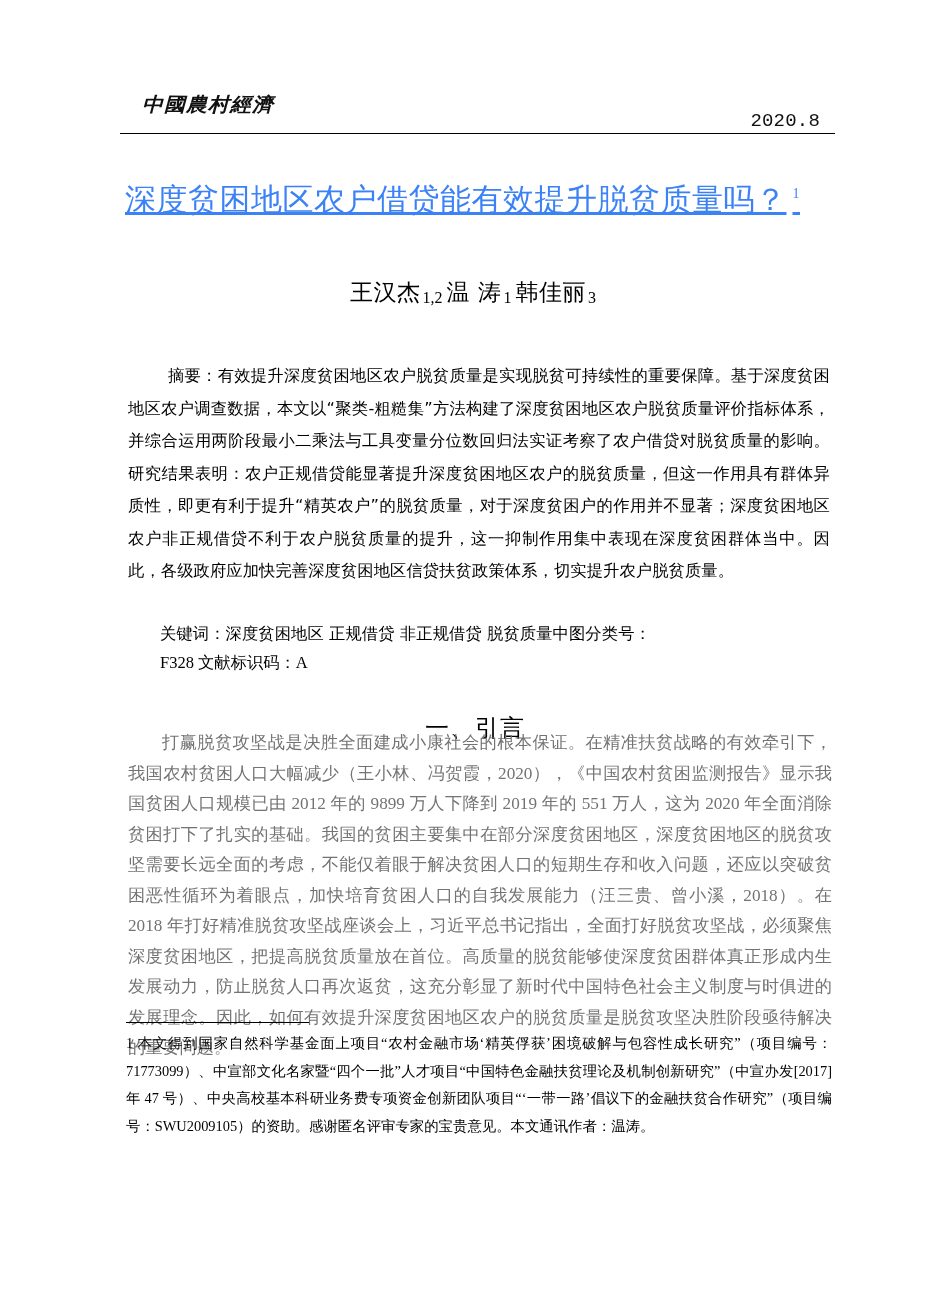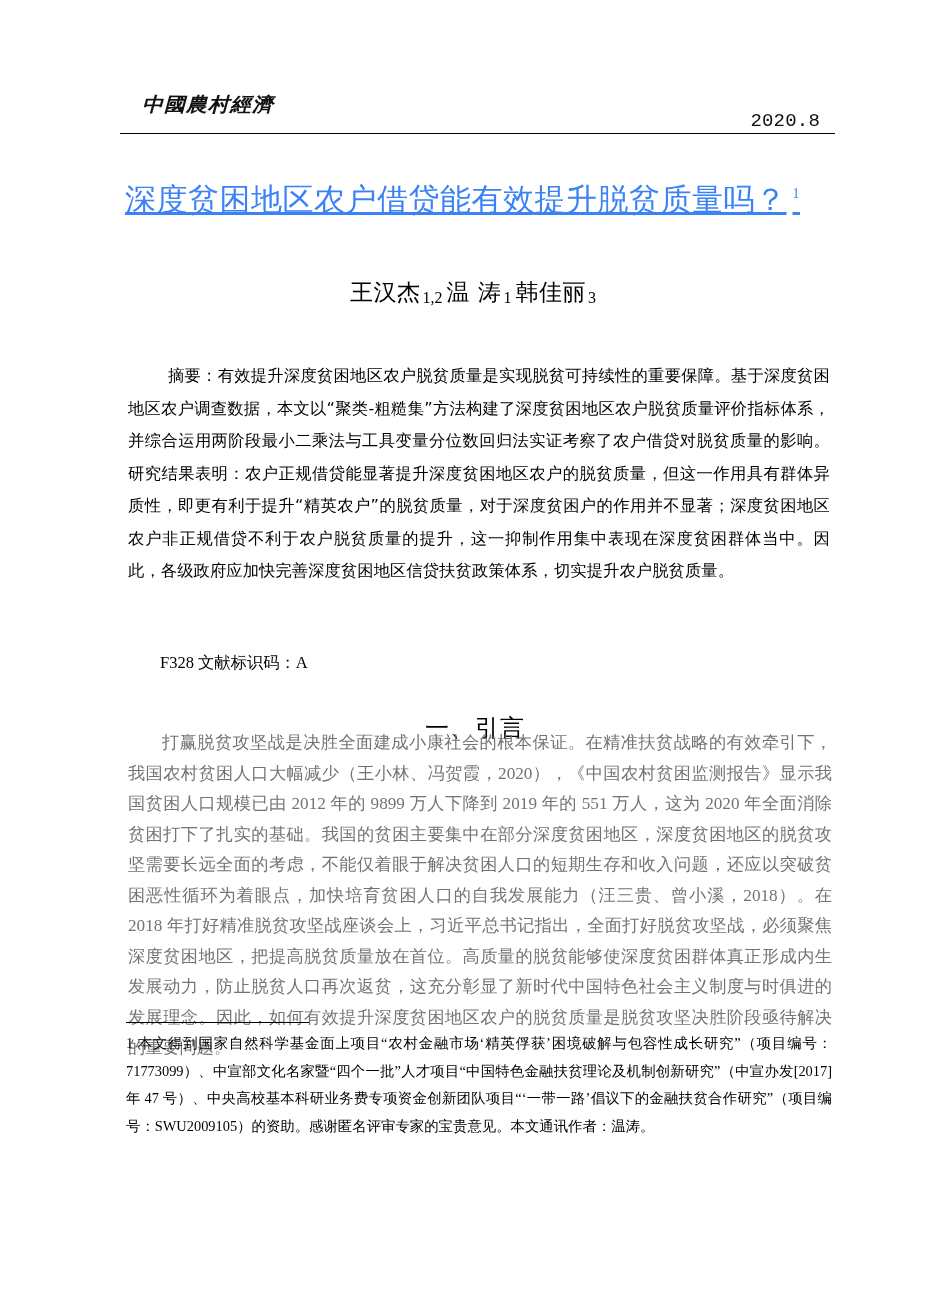--- a/index.html
+++ b/index.html
@@ -219,20 +219,21 @@
     <div class="issue">2020.8</div>
     <div class="runhead-rule"></div>
   </div>
 
   <h1 class="title"><span>深度贫困地区农户借贷能有效提升脱贫质量吗？</span><sup>1</sup></h1>
 
   <div class="authors"><span>王汉杰</span><span class="aff">1,2</span><span>温 涛</span><span class="aff">1</span><span>韩佳丽</span><span class="aff">3</span></div>
 
   <div class="abstract"><span class="indent">摘要：</span><span>有效提升深度贫困地区农户脱贫质量是实现脱贫可持续性的重要保障。基于深度贫困地区农户调查数据，本文以“聚类-粗糙集”方法构建了深度贫困地区农户脱贫质量评价指标体系，并综合运用两阶段最小二乘法与工具变量分位数回归法实证考察了农户借贷对脱贫质量的影响。研究结果表明：农户正规借贷能显著提升深度贫困地区农户的脱贫质量，但这一作用具有群体异质性，即更有利于提升“精英农户”的脱贫质量，对于深度贫困户的作用并不显著；深度贫困地区农户非正规借贷不利于农户脱贫质量的提升，这一抑制作用集中表现在深度贫困群体当中。因此，各级政府应加快完善深度贫困地区信贷扶贫政策体系，切实提升农户脱贫质量。</span></div>
 
+  <div class="keywords"><span class="indent">关键词：</span><span>深度贫困地区 正规借贷 非正规借贷 脱贫质量中图分类号：</span></div>
 
   <div class="clc"><span>F328</span>&nbsp;<span class="cn">文献标识码：</span><span>A</span></div>
 
   <h2 class="sec-head">一、引言</h2>
 
   <div class="body-para"><span class="indent">打赢脱贫攻坚战是决胜全面建成小康社会的根本保证。在精准扶贫战略的有效牵引下，我国农村贫困人口大幅减少（王小林、冯贺霞，2020），《中国农村贫困监测报告》显示我国贫困人口规模已由 2012 年的 9899 万人下降到 2019 年的 551 万人，这为 2020 年全面消除贫困打下了扎实的基础。我国的贫困主要集中在部分深度贫困地区，深度贫困地区的脱贫攻坚需要长远全面的考虑，不能仅着眼于解决贫困人口的短期生存和收入问题，还应以突破贫困恶性循环为着眼点，加快培育贫困人口的自我发展能力（汪三贵、曾小溪，2018）。在 2018 年打好精准脱贫攻坚战座谈会上，习近平总书记指出，全面打好脱贫攻坚战，必须聚焦深度贫困地区，把提高脱贫质量放在首位。高质量的脱贫能够使深度贫困群体真正形成内生发展动力，防止脱贫人口再次返贫，这充分彰显了新时代中国特色社会主义制度与时俱进的发展理念。因此，如何有效提升深度贫困地区农户的脱贫质量是脱贫攻坚决胜阶段亟待解决的重要问题。</span></div>
 
   <div class="fn-rule"></div>
   <div class="footnote"><span>1</span>&nbsp;<span>本文得到国家自然科学基金面上项目“农村金融市场‘精英俘获’困境破解与包容性成长研究”（项目编号：71773099）、中宣部文化名家暨“四个一批”人才项目“中国特色金融扶贫理论及机制创新研究”（中宣办发[2017]年 47 号）、中央高校基本科研业务费专项资金创新团队项目“‘一带一路’倡议下的金融扶贫合作研究”（项目编号：SWU2009105）的资助。感谢匿名评审专家的宝贵意见。本文通讯作者：温涛。</span></div>
 

